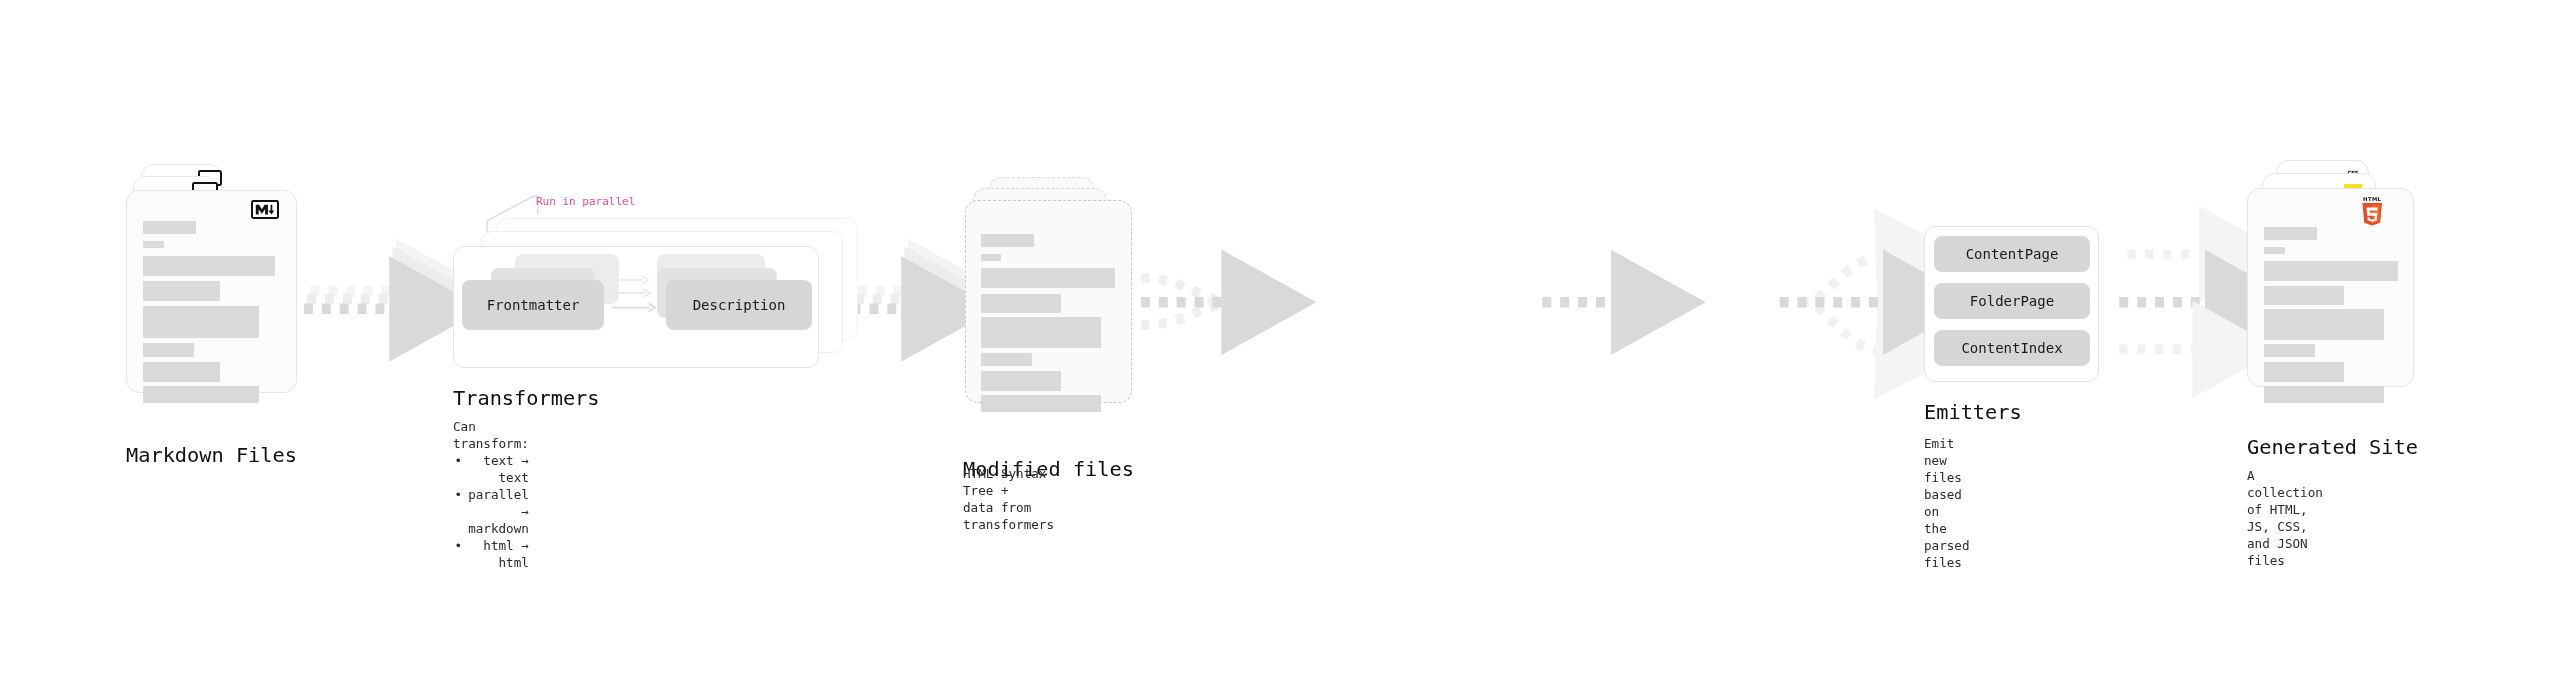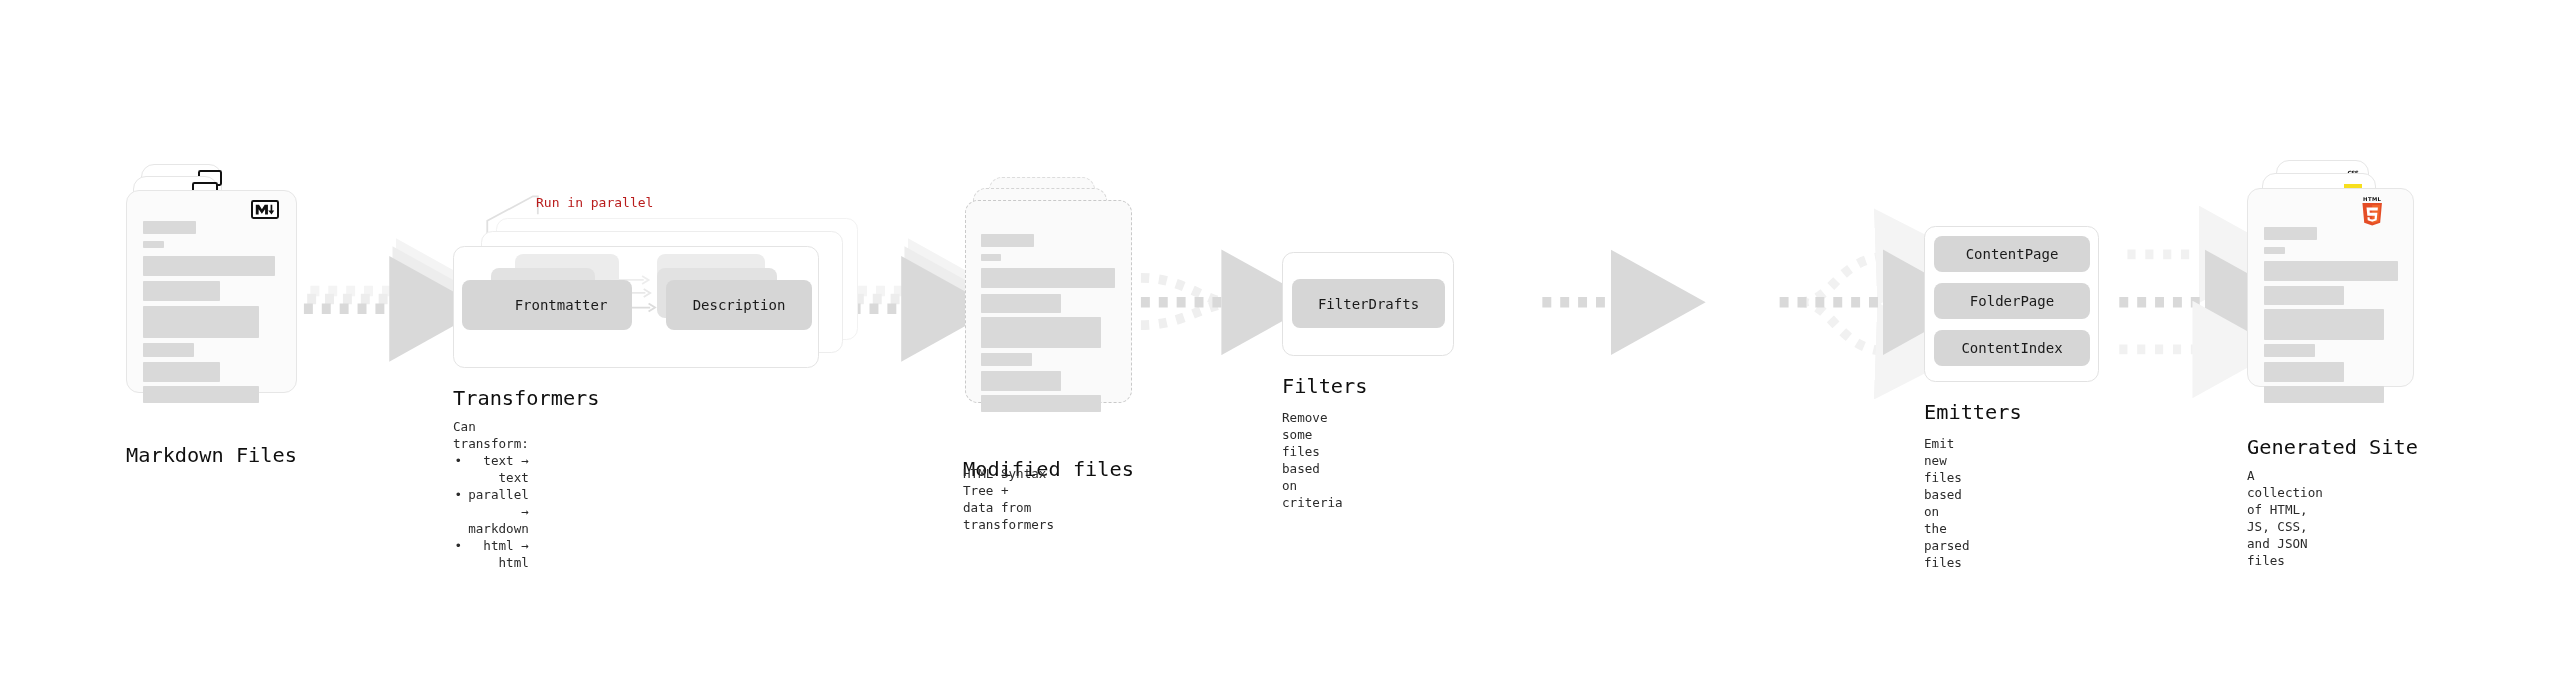--- a/index.html
+++ b/index.html
@@ -112,22 +112,22 @@
   }
   .subtitle {
     position: absolute;
     font-size: 12.6px;
     line-height: 17px;
     color: #2b2b2b;
     white-space: pre-line;
   }
   .note-parallel {
     position: absolute;
-    font-size: 13px;
-    color: #b91c1c;
+    font-size: 11px;
+    color: #ec4899;
     white-space: nowrap;
   }
   .bullet-list {
     position: absolute;
     font-size: 12.6px;
     line-height: 17px;
     color: #2b2b2b;
   }
   .bullet-list .lead { display:block; }
   .bullet-list ul { margin: 0; padding: 0 0 0 13px; list-style: none; }
@@ -254,21 +254,21 @@
       <g stroke-width="2.2" fill="none">
         <line x1="0" y1="16" x2="40" y2="16" stroke="#ededed"></line>
         <path d="M38,11 L46,16 L38,21" stroke="#ededed"></path>
         <line x1="0" y1="32" x2="42" y2="32" stroke="#e8e8e8"></line>
         <path d="M40,27 L48,32 L40,37" stroke="#e8e8e8"></path>
         <line x1="0" y1="50" x2="48" y2="50" stroke="#dcdcdc"></line>
         <path d="M46,45 L54,50 L46,55" stroke="#dcdcdc"></path>
       </g>
     </svg>
 
-    <div class="chip" style="left:462px; top:280px; width:142px; height:50px;padding-left:28px;">
+    <div class="chip" style="left:462px; top:280px; width:142px; height:50px;">
       <span>Frontmatter</span>
     </div>
     <div class="chip" style="left:666px; top:280px; width:146px; height:50px;">
       <span>Description</span>
     </div>
 
     <div class="title" style="left:453px; top:386px;">Transformers</div>
 
     <div class="bullet-list" style="left:453px; top:418px;">
       <span class="lead">Can transform:</span>
@@ -295,32 +295,20 @@
         <div class="skel" style="left:14.6px; top:170px; width:80px;  height:19.5px;"></div>
         <div class="skel" style="left:14.6px; top:194px; width:120px; height:17px;"></div>
       </div>
     </div>
 
     <div class="title" style="left:963px; top:433px;margin-top:24px;">Modified files</div>
     <div class="subtitle" style="left:963px; top:465px;">HTML Syntax Tree +
 data from transformers</div>
   </div>
 
-  <div class="stage-col" style="left:0; top:0; width:325px; height:681px;">
-
-    <div class="group-box" style="left:1282px; top:252px; width:172px; height:104px;">
-    </div>
-    <div class="chip" style="left:1292px; top:279px; width:153px; height:49px;">
-      <span>FilterDrafts</span>
-    </div>
-
-    <div class="title" style="left:1282px; top:374px;">Filters</div>
-    <div class="subtitle" style="left:1282px; top:409px;">Remove some files based
-on criteria</div>
-  </div>
 
 
   <div class="stage-col" style="left:0; top:0; width:325px; height:549px;">
 
     <div class="group-box" style="left:1924px; top:226px; width:175px; height:156px;"></div>
 
     <div class="chip" style="left:1934px; top:236px; width:156px; height:36px;">
       <span>ContentPage</span>
     </div>
     <div class="chip" style="left:1934px; top:283px; width:156px; height:36px;">

